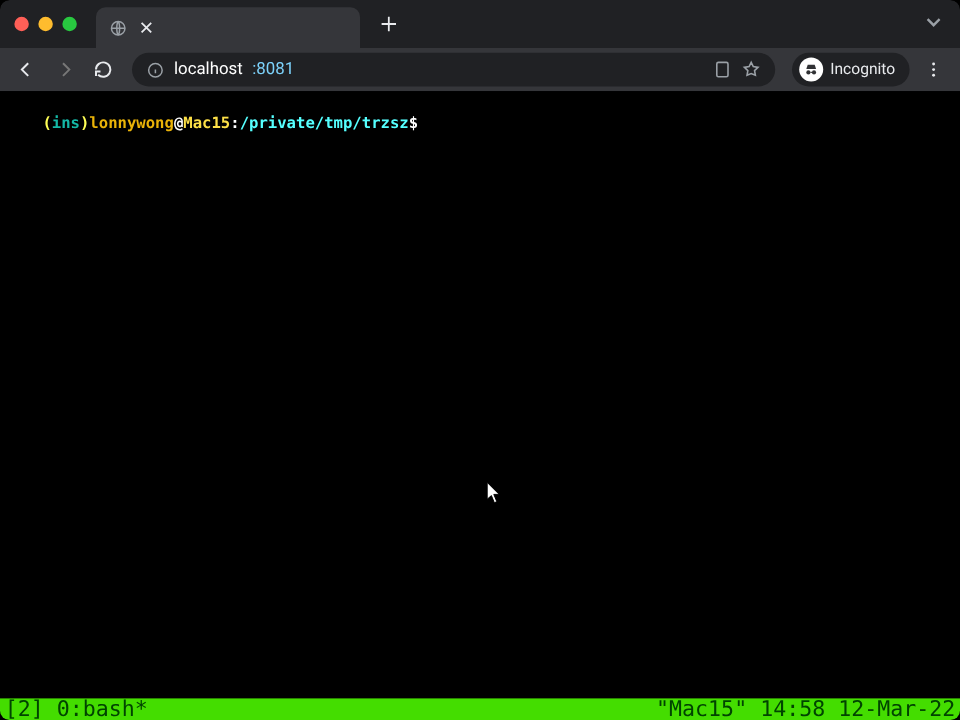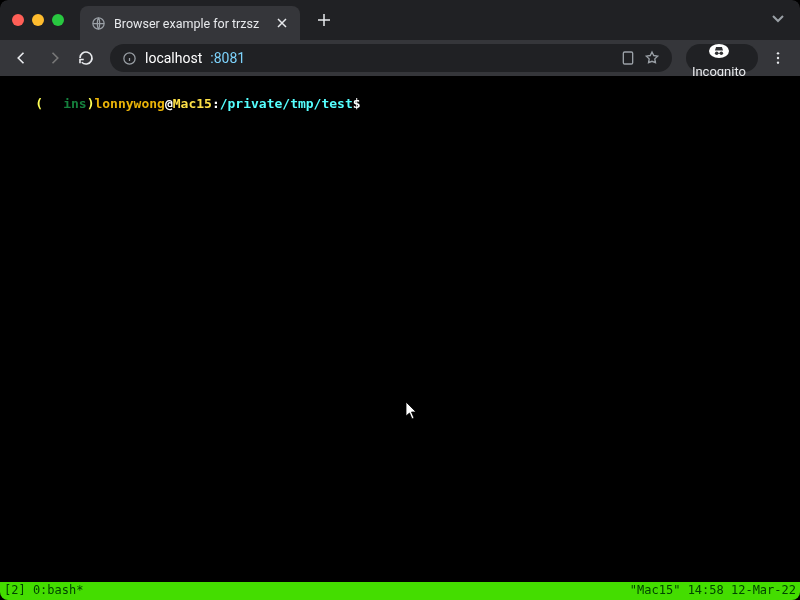--- a/index.html
+++ b/index.html
@@ -94,21 +94,20 @@
   .incognito-chip {
     height: 28px;
     background: #202124;
     border-radius: 14px;
     display:flex; align-items:center;
     padding: 0 12px 0 6px;
     gap:6px;
     color:#e8eaed;
     font-size: 13px;
     margin-left: 4px;
-    flex-direction: column;
   }
   .incognito-chip .mask {
     width:20px; height:20px; border-radius:50%; background:#fff;
     display:flex; align-items:center; justify-content:center;
   }
   .incognito-chip .mask svg { width:14px; height:14px; }
 
   .kebab { width:28px; height:28px; display:flex; align-items:center; justify-content:center; color:#e8eaed; cursor:pointer; margin-left:2px; }
   .kebab svg { width:16px; height:16px; }
 
@@ -123,21 +122,21 @@
     color: #c0c0c0;
     display: flex;
     flex-direction: column;
   }
   .term-body {
     flex:1;
     padding: 2px 4px;
     white-space: pre;
   }
   .ps1 .paren { color:#ffff55; font-weight:bold; }
-  .ps1 .mode  { color:#15803d; font-weight:bold;margin-left:20px; }
+  .ps1 .mode  { color:#14b8a6; font-weight:bold; }
   .ps1 .user  { color:#eab308; font-weight:bold; }
   .ps1 .at    { color:#ffffff; font-weight:bold; }
   .ps1 .host  { color:#fde047; font-weight:bold; }
   .ps1 .colon { color:#ffffff; font-weight:bold; }
   .ps1 .cwd   { color:#55ffff; font-weight:bold; }
   .ps1 .dollar{ color:#ffffff; font-weight:bold; }
 
   .cursor {
     position:absolute;
     left:405px; top:325px;
@@ -146,23 +145,23 @@
     pointer-events:none;
   }
   .cursor svg { width:14px; height:20px; }
 
   
   .statusbar {
     height: 18px;
     background: #44dd00;
     color: #004400;
     display:flex;
-    align-items:flex-start;
+    align-items:center;
     font-family: "Menlo","Consolas","DejaVu Sans Mono",monospace;
-    font-size: 12px;
+    font-size: 18px;
     padding: 0 4px;
     margin-top: 29px;
   }
   .statusbar .left { flex:0 0 auto; }
   .statusbar .spacer { flex:1; }
   .statusbar .right { flex:0 0 auto; }
 </style>
 </head>
 <body>
 
@@ -173,21 +172,20 @@
     <div class="tl tl-max"></div>
   </div>
 
   <div class="tab">
     <span class="globe">
       <svg viewBox="0 0 24 24" fill="none" stroke="currentColor" stroke-width="2">
         <circle cx="12" cy="12" r="9"></circle>
         <path d="M3 12h18M12 3c2.5 3 2.5 15 0 18M12 3c-2.5 3-2.5 15 0 18"></path>
       </svg>
     </span>
-    <span class="title">Browser example for trzsz</span>
     <span class="close-x">
       <svg viewBox="0 0 10 10" stroke="currentColor" stroke-width="1.5">
         <path d="M1 1 L9 9 M9 1 L1 9"></path>
       </svg>
     </span>
   </div>
 
   <div class="newtab">
     <svg viewBox="0 0 14 14" stroke="currentColor" stroke-width="1.5">
       <path d="M7 1v12M1 7h12"></path>
@@ -261,21 +259,21 @@
     <svg viewBox="0 0 24 24" fill="currentColor">
       <circle cx="12" cy="5" r="1.8"></circle>
         <circle cx="12" cy="12" r="1.8"></circle>
         <circle cx="12" cy="19" r="1.8"></circle>
     </svg>
   </div>
 </div>
 
 <div class="content">
   <div class="term-body">
-    <span class="ps1"><span class="paren">(</span><span class="mode">ins</span><span class="paren">)</span><span class="user">lonnywong</span><span class="at">@</span><span class="host">Mac15</span><span class="colon">:</span><span class="cwd">/private/tmp/test</span><span class="dollar">$</span></span>
+    <span class="ps1"><span class="paren">(</span><span class="mode">ins</span><span class="paren">)</span><span class="user">lonnywong</span><span class="at">@</span><span class="host">Mac15</span><span class="colon">:</span><span class="cwd">/private/tmp/trzsz</span><span class="dollar">$</span></span>
   </div>
 
   <div class="cursor">
     <svg viewBox="0 0 14 20" fill="#fff" stroke="#000" stroke-width="0.8">
       <path d="M1 1 L1 15 L4.5 12 L7 18 L9 17 L6.5 11 L11 11 Z"></path>
     </svg>
   </div>
 
   <div class="statusbar">
     <span class="left">[2] 0:bash*</span>

